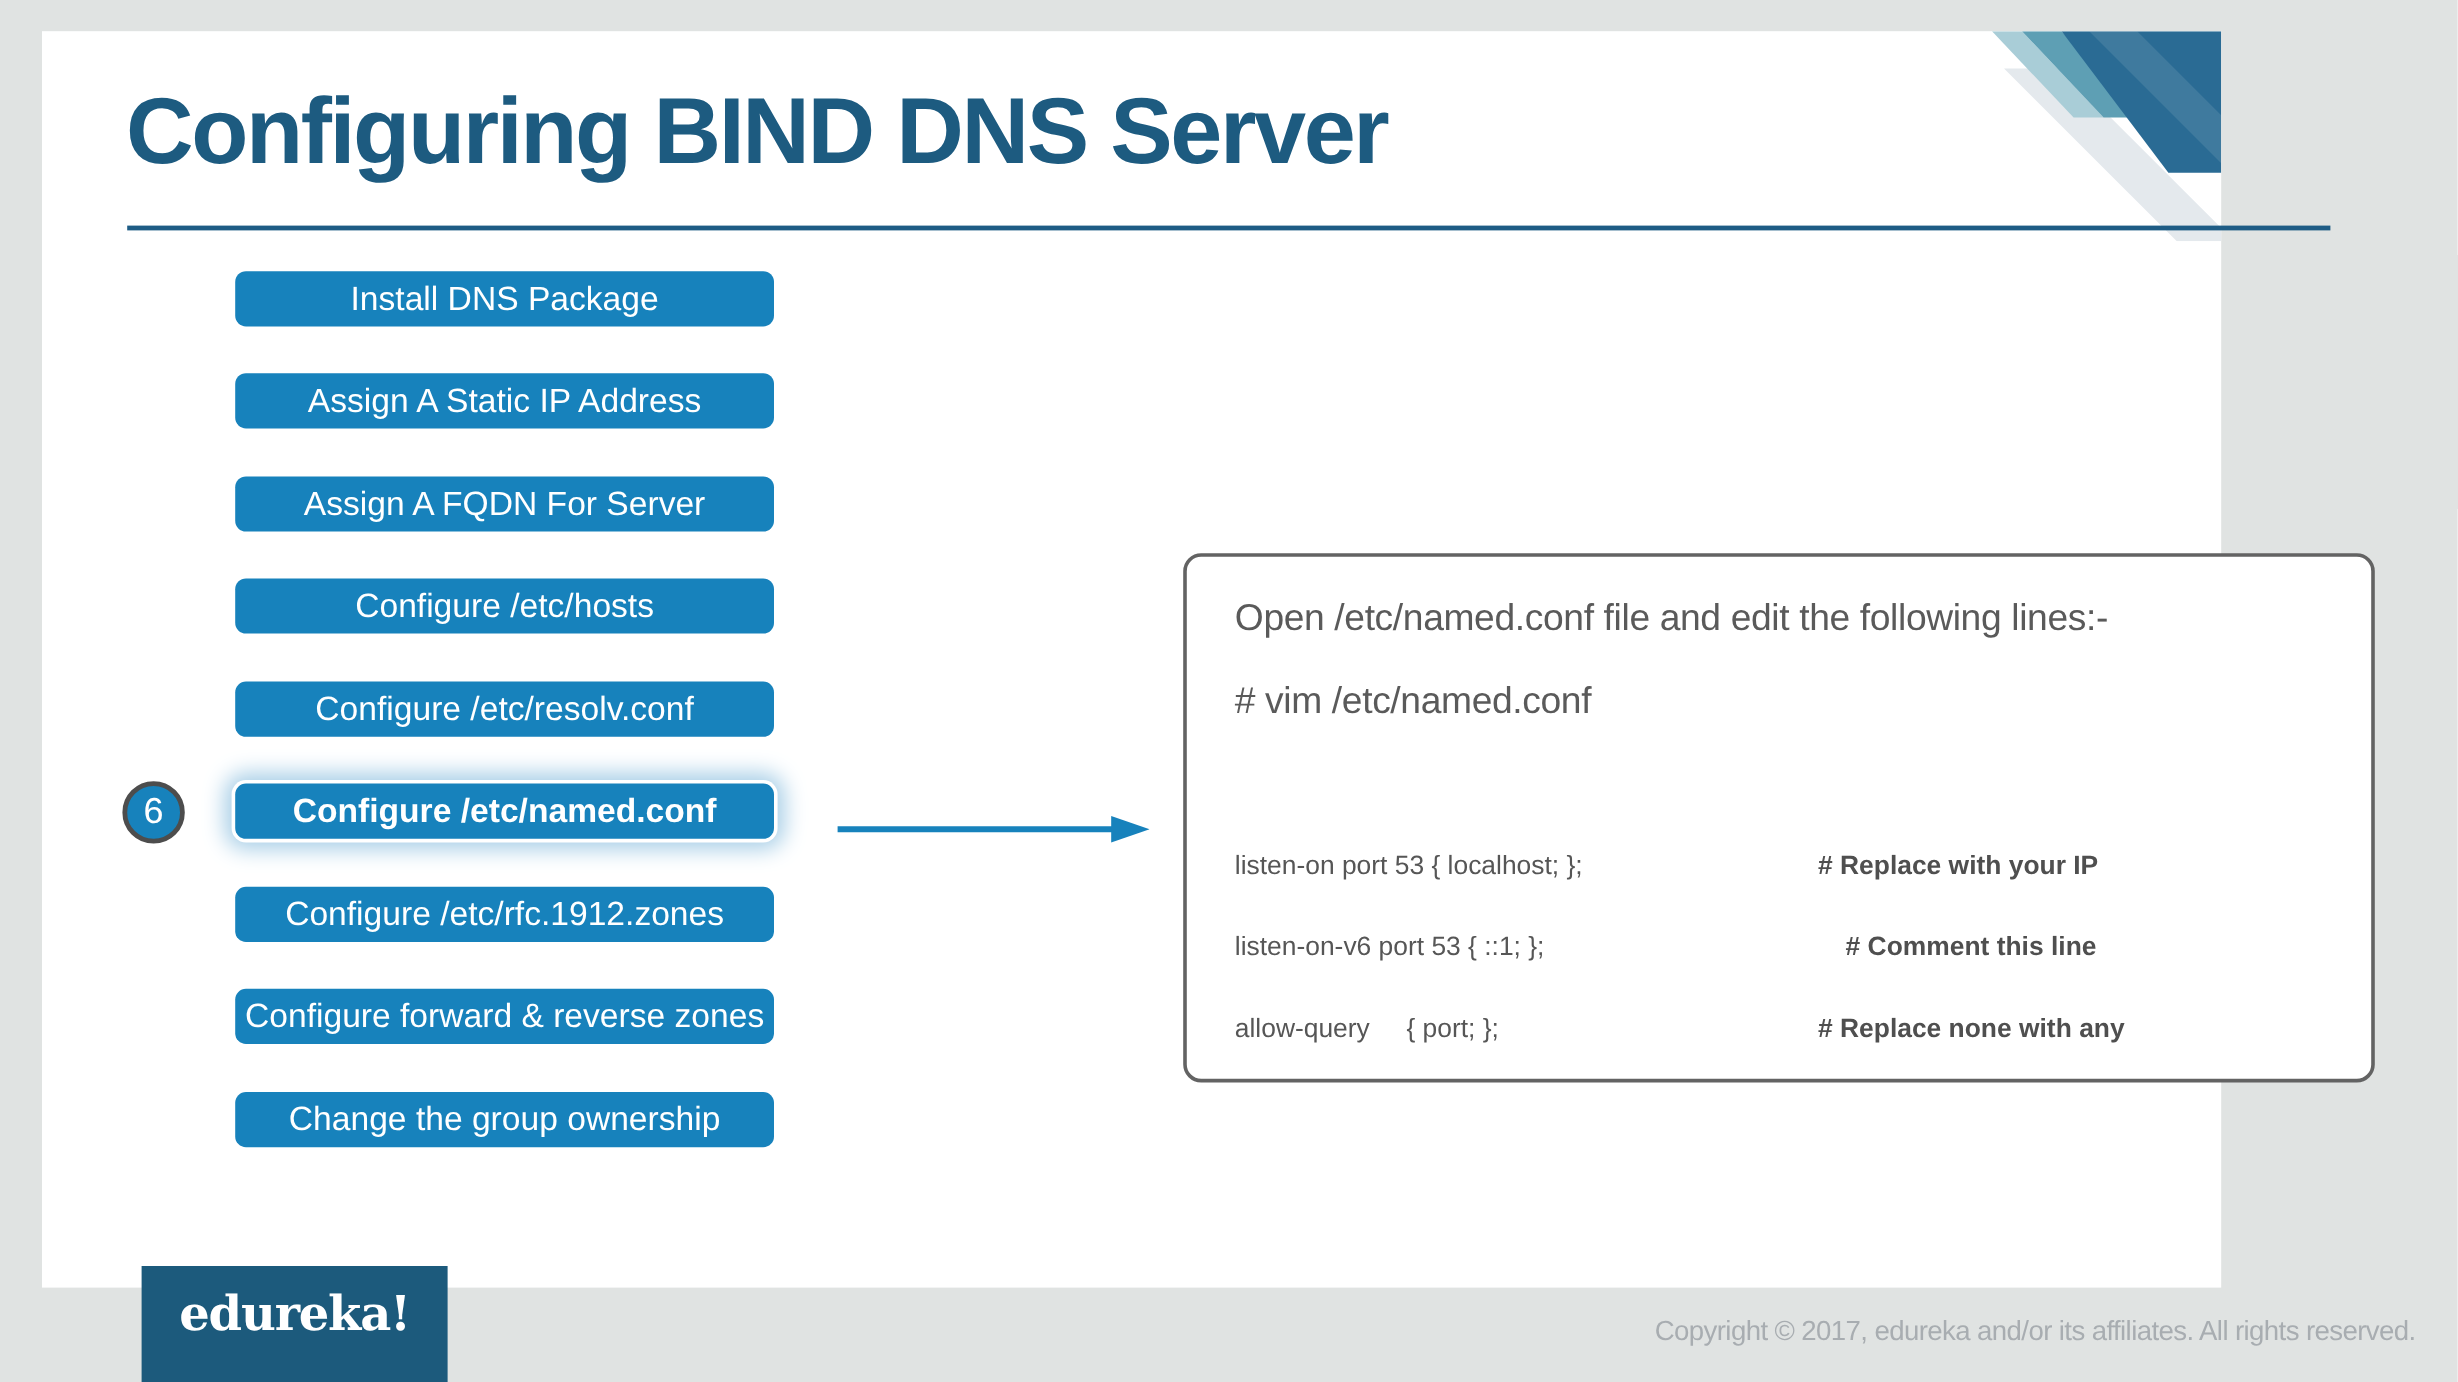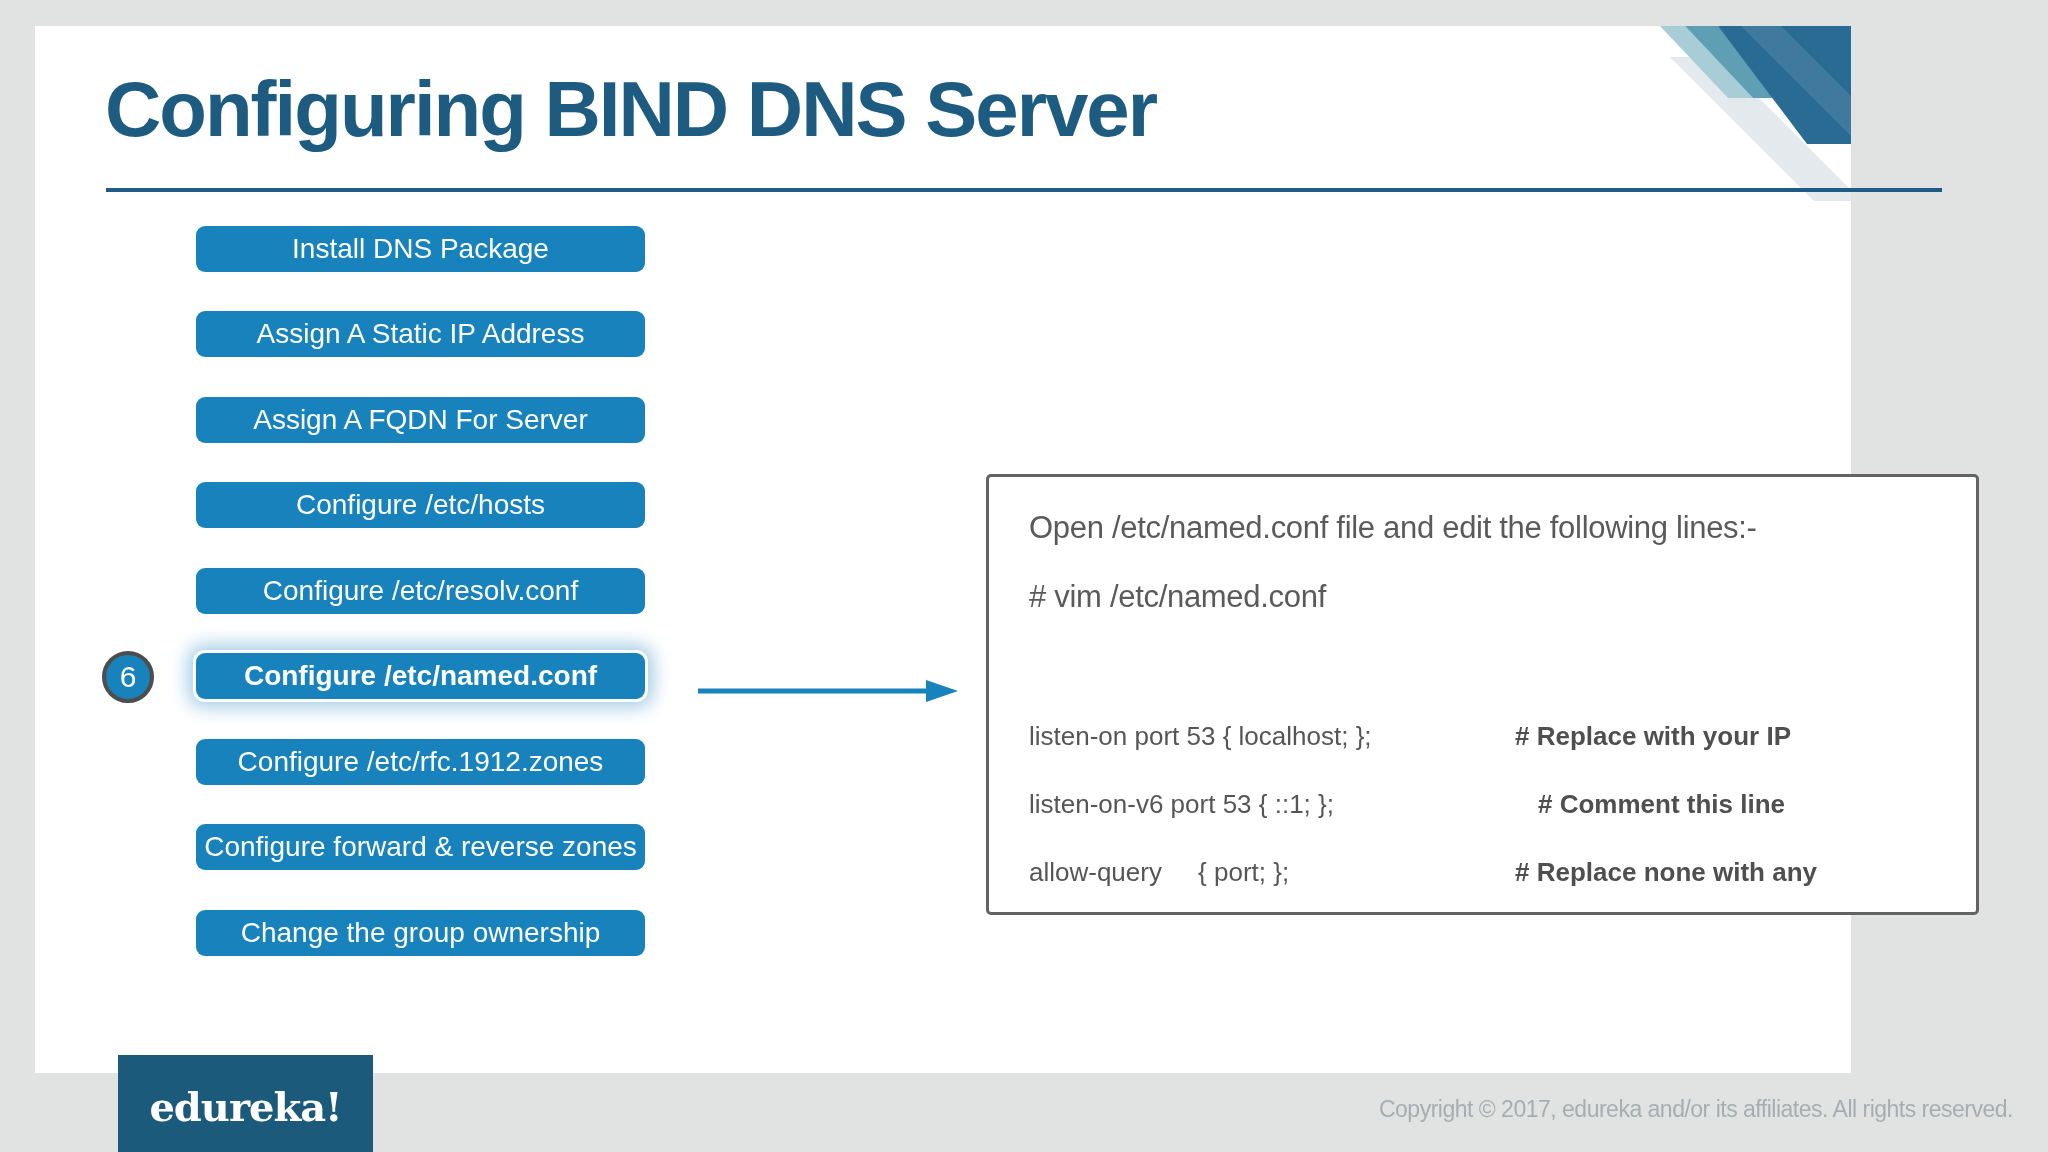--- a/index.html
+++ b/index.html
@@ -43,46 +43,46 @@
     position:absolute; left:67px; top:625px;
     width:52px; height:52px; border-radius:50%;
     background:#1782bc; border:4px solid #4d4d4d;
     color:#ffffff; font-size:30px;
     display:flex; align-items:center; justify-content:center;
   }
 
   .arrow { position:absolute; left:661px; top:650px; width:262px; height:30px; }
 
   .callout {
-    position:absolute; left:951px; top:448px;
+    position:absolute; left:951px; top:435px;
     width:993px; height:441px;
-    border:3px solid #636363; border-radius:5px;
+    border:3px solid #636363; border-radius:15px;
     background:#ffffff; color:#5a5a5a;
   }
   .intro {
     position:absolute; left:40px;
     font-size:31px; font-weight:300; letter-spacing:-0.3px;
     white-space:pre; color:#5a5a5a;
   }
   .intro.l1 { top:33px; }
   .intro.l2 { top:102px; }
-  .code-row { position:absolute; left:40px; display:flex; font-size:26px; color:#565656; }
+  .code-row { position:absolute; left:40px; display:flex; font-size:22px; color:#565656; }
   .code-row.r1 { top:244px; }
   .code-row.r2 { top:312px;gap:23px; }
   .code-row.r3 { top:380px; }
   .code-text { width:486px; white-space:pre; }
   .code-comment { font-weight:bold; color:#4f4f4f; white-space:pre; }
 
   .logo {
     position:absolute; left:118px; top:1055px;
     width:255px; height:97px; background:#1c5a7c;
     color:#ffffff; text-align:center;
     font-family:"DejaVu Serif", serif; font-weight:bold;
     font-size:40px; letter-spacing:-1px;
-    padding-top:28px;
+    padding-top:16px;
   }
   .copyright {
     position:absolute; right:35px; top:1096px;
     font-size:23px; letter-spacing:-0.5px; color:#a8adb1;
     white-space:nowrap;
   }
 </style>
 </head>
 <body>
 

